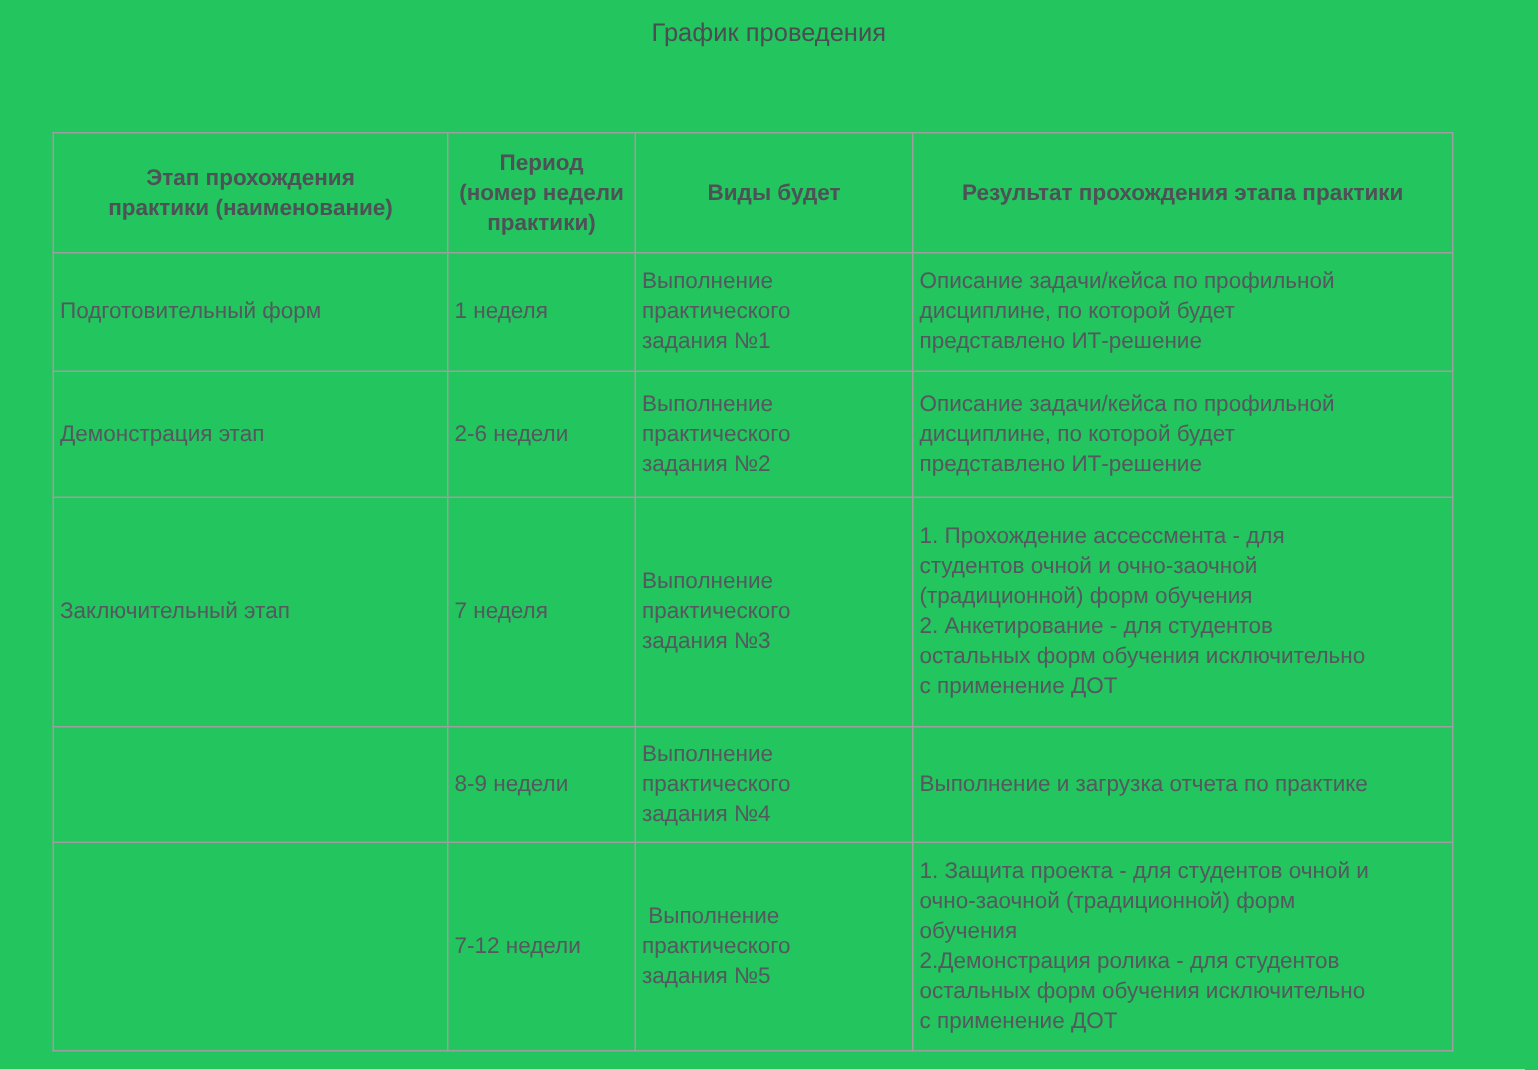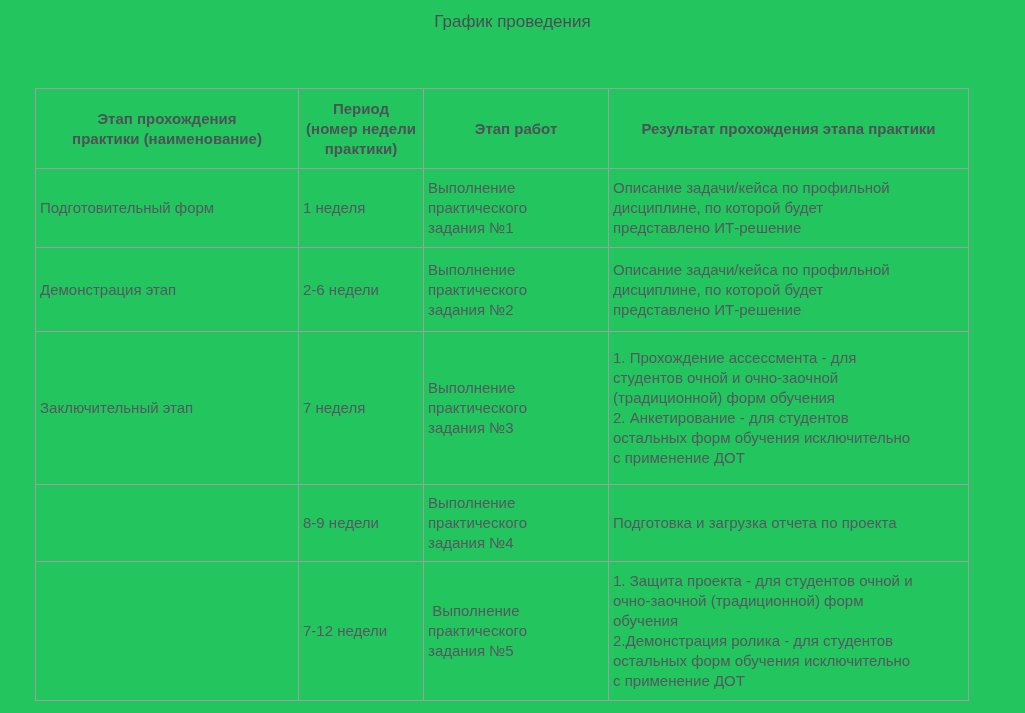--- a/index.html
+++ b/index.html
@@ -89,21 +89,21 @@
       <col class="c-work">
       <col class="c-result">
     </colgroup>
     <thead>
       <tr class="r-header">
         <th>Этап прохождения
 практики (наименование)</th>
         <th>Период
 (номер недели
 практики)</th>
-        <th>Этап работ</th>
+        <th>Виды будет</th>
         <th>Результат прохождения этапа практики</th>
       </tr>
     </thead>
     <tbody>
       <tr class="r-0">
         <td>Подготовительный форм</td>
         <td>1 неделя</td>
         <td>Выполнение
 практического
 задания №1</td>
@@ -133,21 +133,21 @@
 2. Анкетирование - для студентов
 остальных форм обучения исключительно
 с применение ДОТ</td>
       </tr>
       <tr class="r-3">
         <td></td>
         <td>8-9 недели</td>
         <td>Выполнение
 практического
 задания №4</td>
-        <td>Подготовка и загрузка отчета по проекта</td>
+        <td>Выполнение и загрузка отчета по практике</td>
       </tr>
       <tr class="r-4">
         <td></td>
         <td>7-12 недели</td>
         <td> Выполнение
 практического
 задания №5</td>
         <td>1. Защита проекта - для студентов очной и
 очно-заочной (традиционной) форм
 обучения

